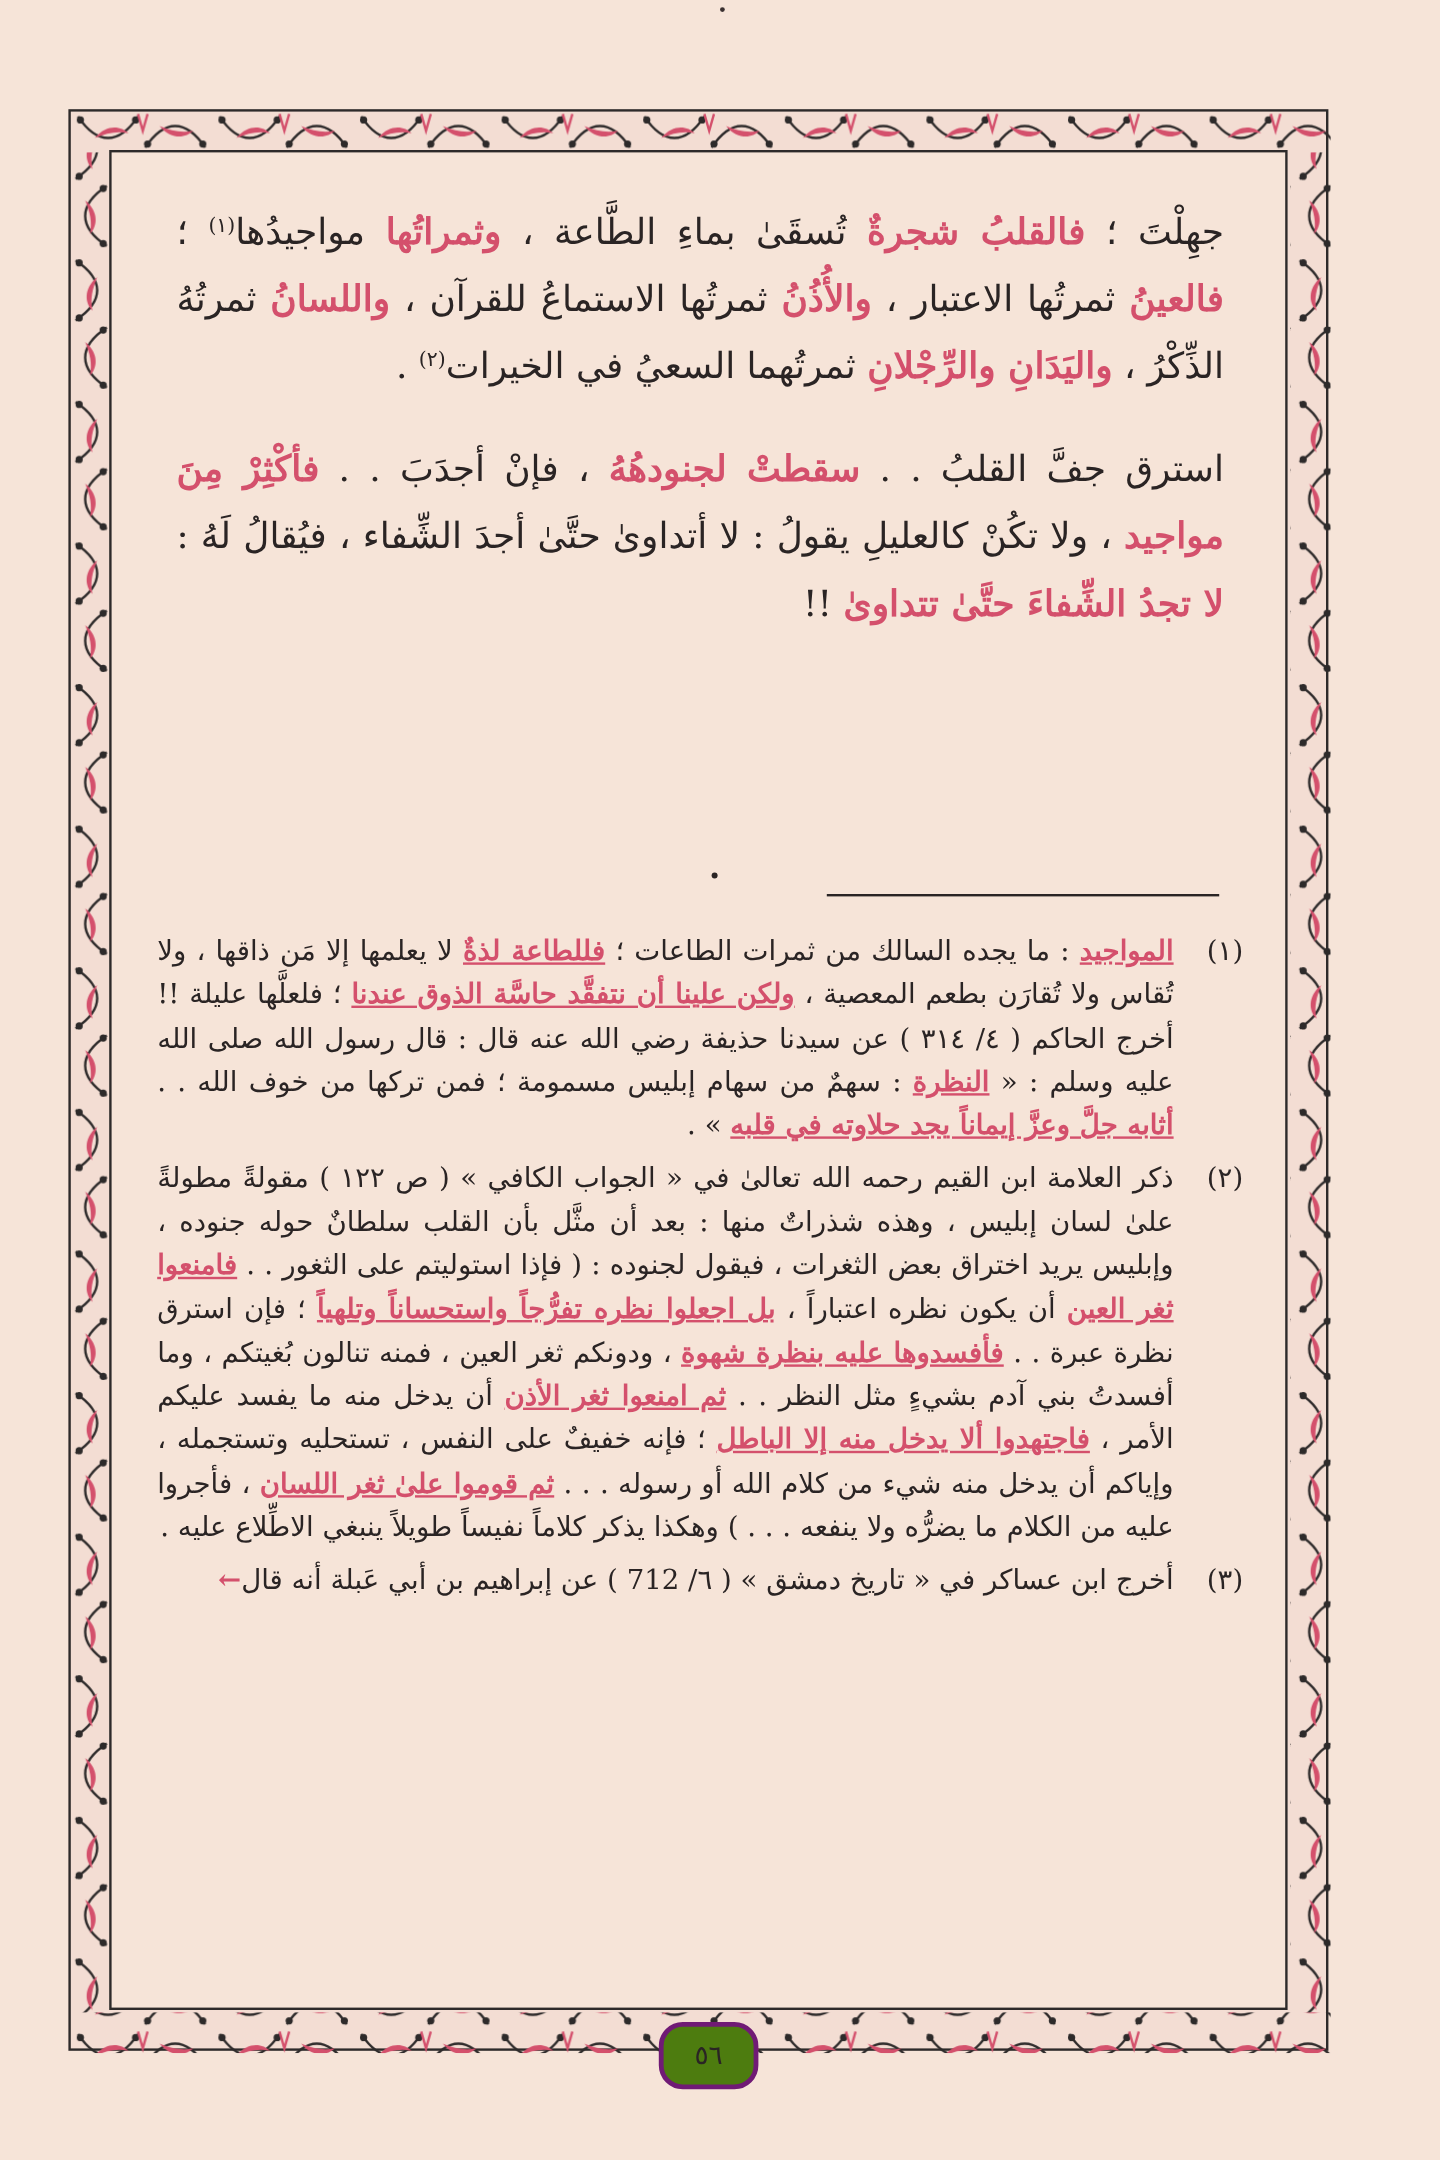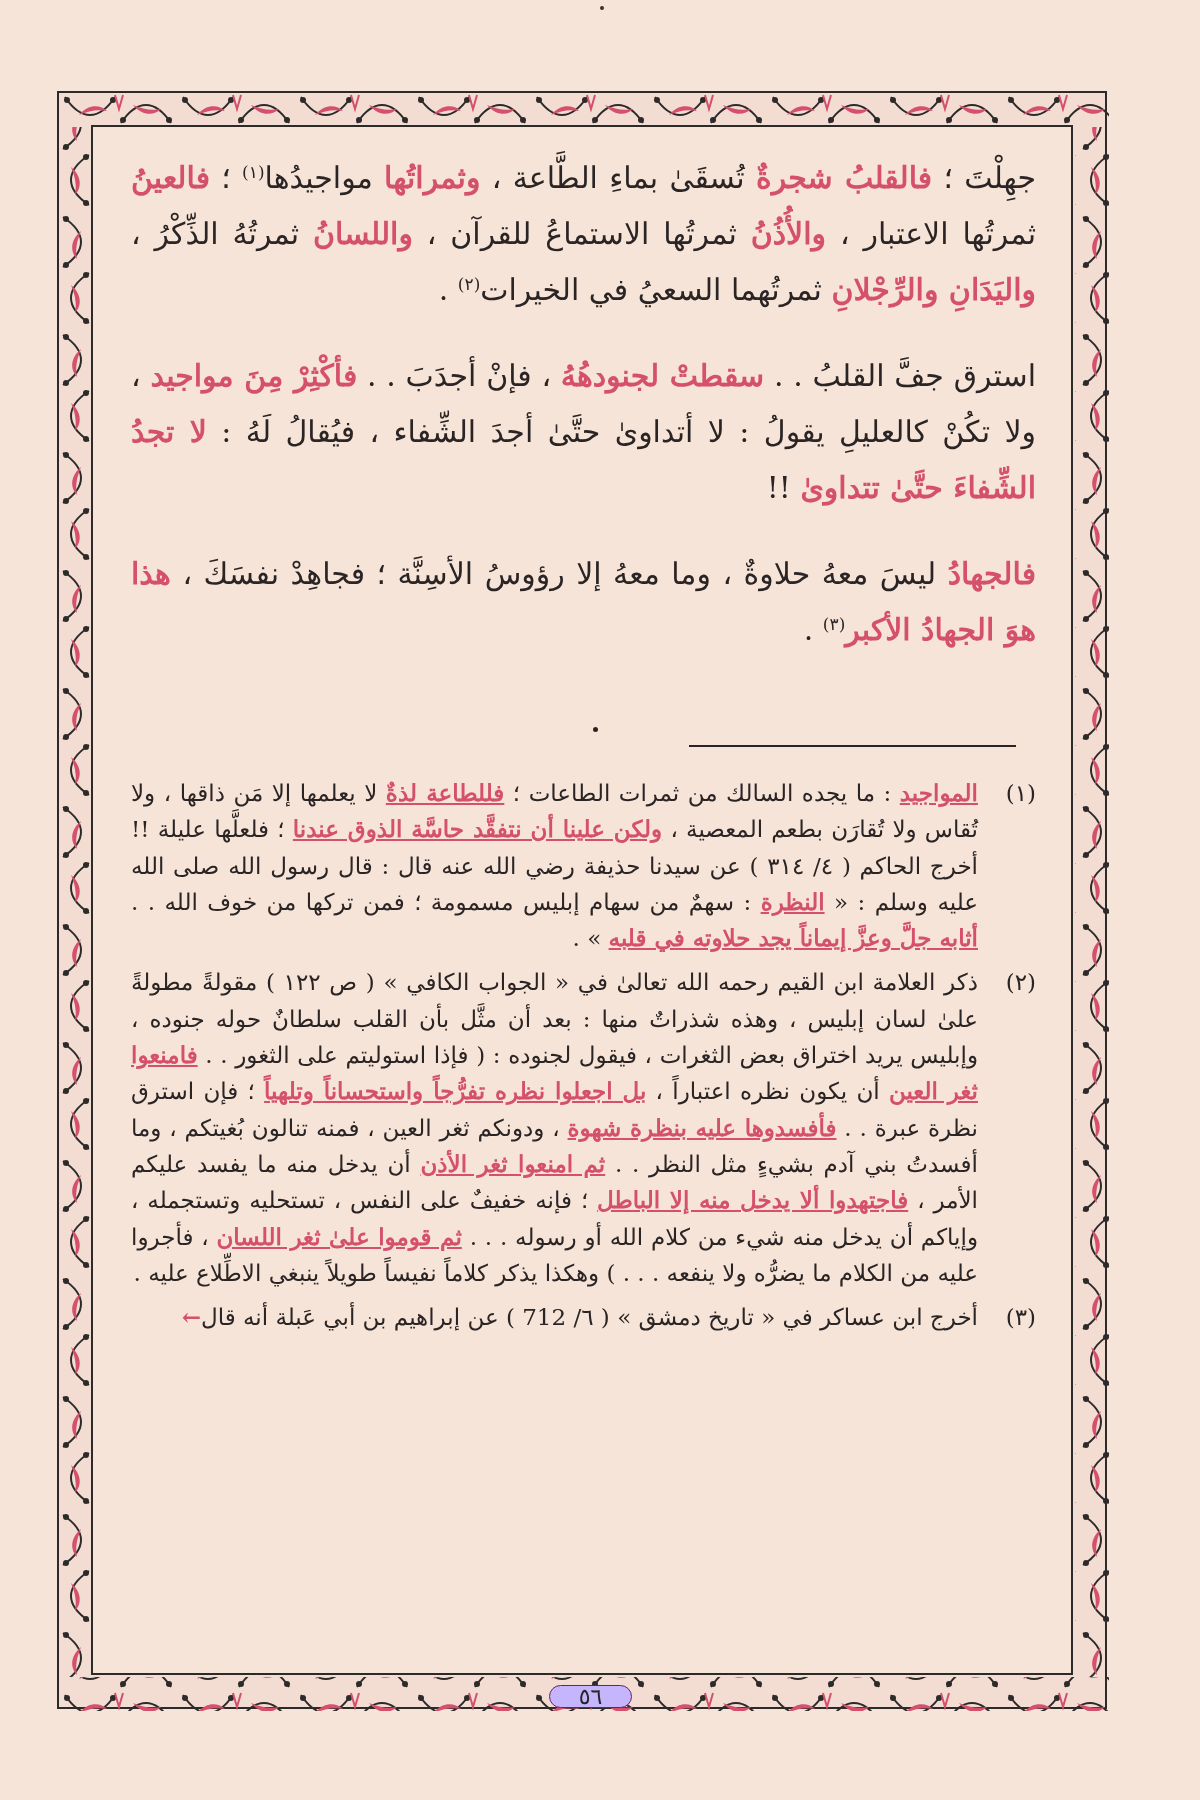--- a/index.html
+++ b/index.html
@@ -26,21 +26,21 @@
   .frame-inner {
     position:absolute; left:91px; top:125px; width:982px; height:1550px;
     border:2px solid #2d2a2a; box-sizing:border-box;
     background:#f6e4d8;
   }
   .content {
     position:absolute; left:131px; top:150px; width:905px;
     direction:rtl; text-align:justify;
   }
   .main-text p {
-    margin:0; font-size:30px; line-height:56px;
+    margin:16px; font-size:30px; line-height:56px;
     text-align-last:right;
   }
   .main-text p + p { margin-top:30px; }
   .hl { color:#d4506c; font-weight:bold; }
   sup { font-size:17px; vertical-align:top; position:relative; top:-6px; }
   .separator-dot {
     position:absolute; left:593px; top:727px; width:5px; height:5px;
     background:#2a2424; border-radius:50%;
   }
   .separator {
@@ -53,23 +53,23 @@
   }
   .fn {
     display:flex; direction:rtl; font-size:23px; line-height:36.3px;
   }
   .fn + .fn { margin-top:8px; }
   .fn-num { flex:0 0 58px; text-align:right; }
   .fn-text { flex:1; text-align:justify; text-align-last:right; }
   .fn .hl { font-weight:bold;text-decoration:underline; }
   .arrow { color:#d4506c; font-weight:bold; }
   .page-number-box {
-    position:absolute; left:549px; top:1685px; width:83px; height:23px;
-    border:1px solid #701a75; border-radius:20px; box-sizing:border-box;
-    background:#c4b5fd;
+    position:absolute; left:549px; top:1685px; width:83px; height:56px;
+    border:4px solid #701a75; border-radius:20px; box-sizing:border-box;
+    background:#4d7c0f;
     display:flex; align-items:center; justify-content:center;
     font-size:22px; letter-spacing:4px;
   }
 </style>
 </head>
 <body>
 
 <div class="top-dot"></div>
 
 <div class="frame-outer">
@@ -106,23 +106,20 @@
 
 <div class="frame-inner"></div>
 
 <div class="content main-text">
   <p>
     <span>جهِلْتَ ؛ </span><span class="hl">فالقلبُ شجرةٌ</span><span> تُسقَىٰ بماءِ الطَّاعة ، </span><span class="hl">وثمراتُها</span><span> مواجيدُها</span><sup>(١)</sup><span> ؛ </span><span class="hl">فالعينُ</span><span> ثمرتُها الاعتبار ، </span><span class="hl">والأُذُنُ</span><span> ثمرتُها الاستماعُ للقرآن ، </span><span class="hl">واللسانُ</span><span> ثمرتُهُ الذِّكْرُ ، </span><span class="hl">واليَدَانِ والرِّجْلانِ</span><span> ثمرتُهما السعيُ في الخيرات</span><sup>(٢)</sup><span> .</span>
   </p>
   <p>
     <span>استرق جفَّ القلبُ . . </span><span class="hl">سقطتْ لجنودهُهُ</span><span> ، فإنْ أجدَبَ . . </span><span class="hl">فأكْثِرْ مِنَ مواجيد</span><span> ، ولا تكُنْ كالعليلِ يقولُ : لا أتداوىٰ حتَّىٰ أجدَ الشِّفاء ، فيُقالُ لَهُ : </span><span class="hl">لا تجدُ الشِّفاءَ حتَّىٰ تتداوىٰ</span><span> !!</span>
   </p>
-  <p>
-    <span class="hl">فالجهادُ</span><span> ليسَ معهُ حلاوةٌ ، وما معهُ إلا رؤوسُ الأسِنَّة ؛ فجاهِدْ نفسَكَ ، </span><span class="hl">هذا هوَ الجهادُ الأكبر</span><sup>(٣)</sup><span> .</span>
-  </p>
 </div>
 
 <div class="separator-dot"></div>
 <div class="separator"></div>
 
 <div class="footnotes">
   <div class="fn">
     <span class="fn-num">(١)</span>
     <div class="fn-text"><span class="hl">المواجيد</span><span> : ما يجده السالك من ثمرات الطاعات ؛ </span><span class="hl">فللطاعة لذةٌ</span><span> لا يعلمها إلا مَن ذاقها ، ولا تُقاس ولا تُقارَن بطعم المعصية ، </span><span class="hl">ولكن علينا أن نتفقَّد حاسَّة الذوق عندنا</span><span> ؛ فلعلَّها عليلة !! أخرج الحاكم ( ٤/ ٣١٤ ) عن سيدنا حذيفة رضي الله عنه قال : قال رسول الله صلى الله عليه وسلم : « </span><span class="hl">النظرة</span><span> : سهمٌ من سهام إبليس مسمومة ؛ فمن تركها من خوف الله . . </span><span class="hl">أثابه جلَّ وعزَّ إيماناً يجد حلاوته في قلبه</span><span> » .</span></div>
   </div>

